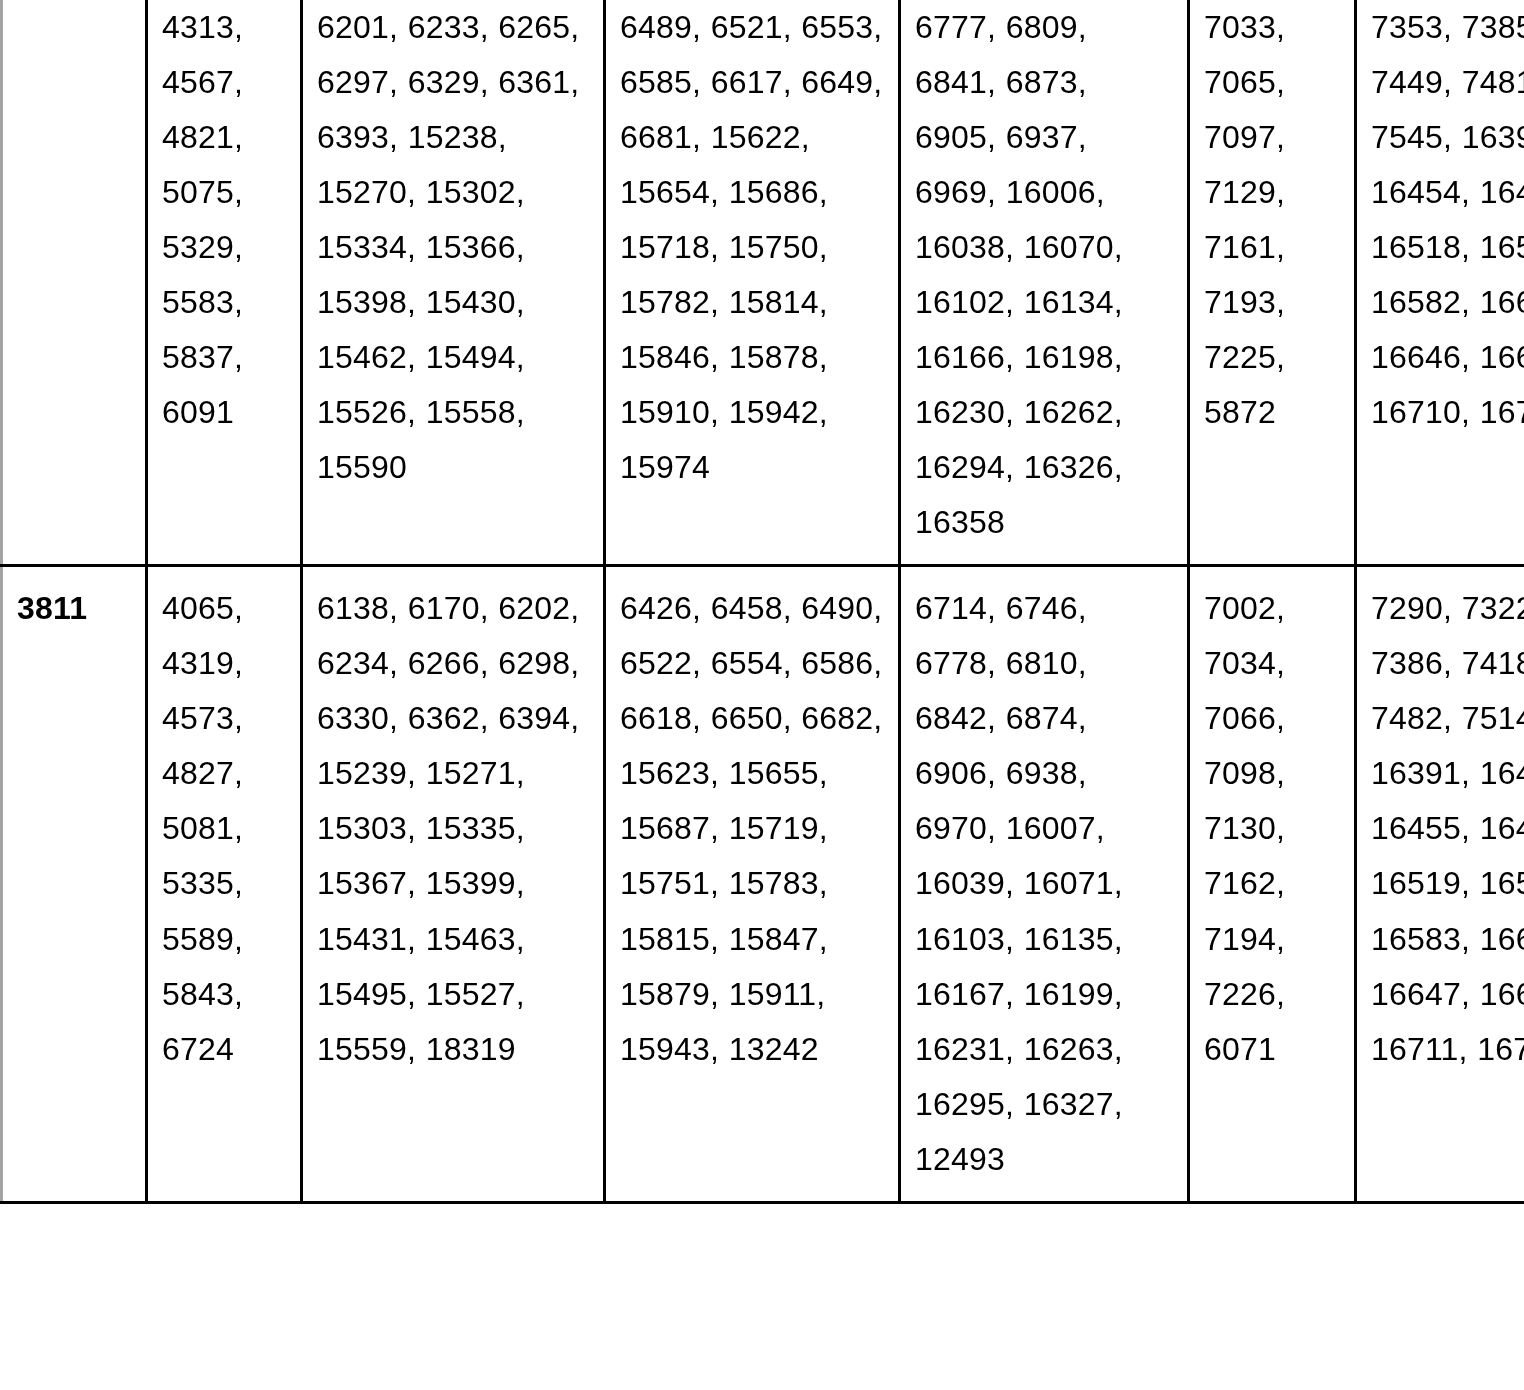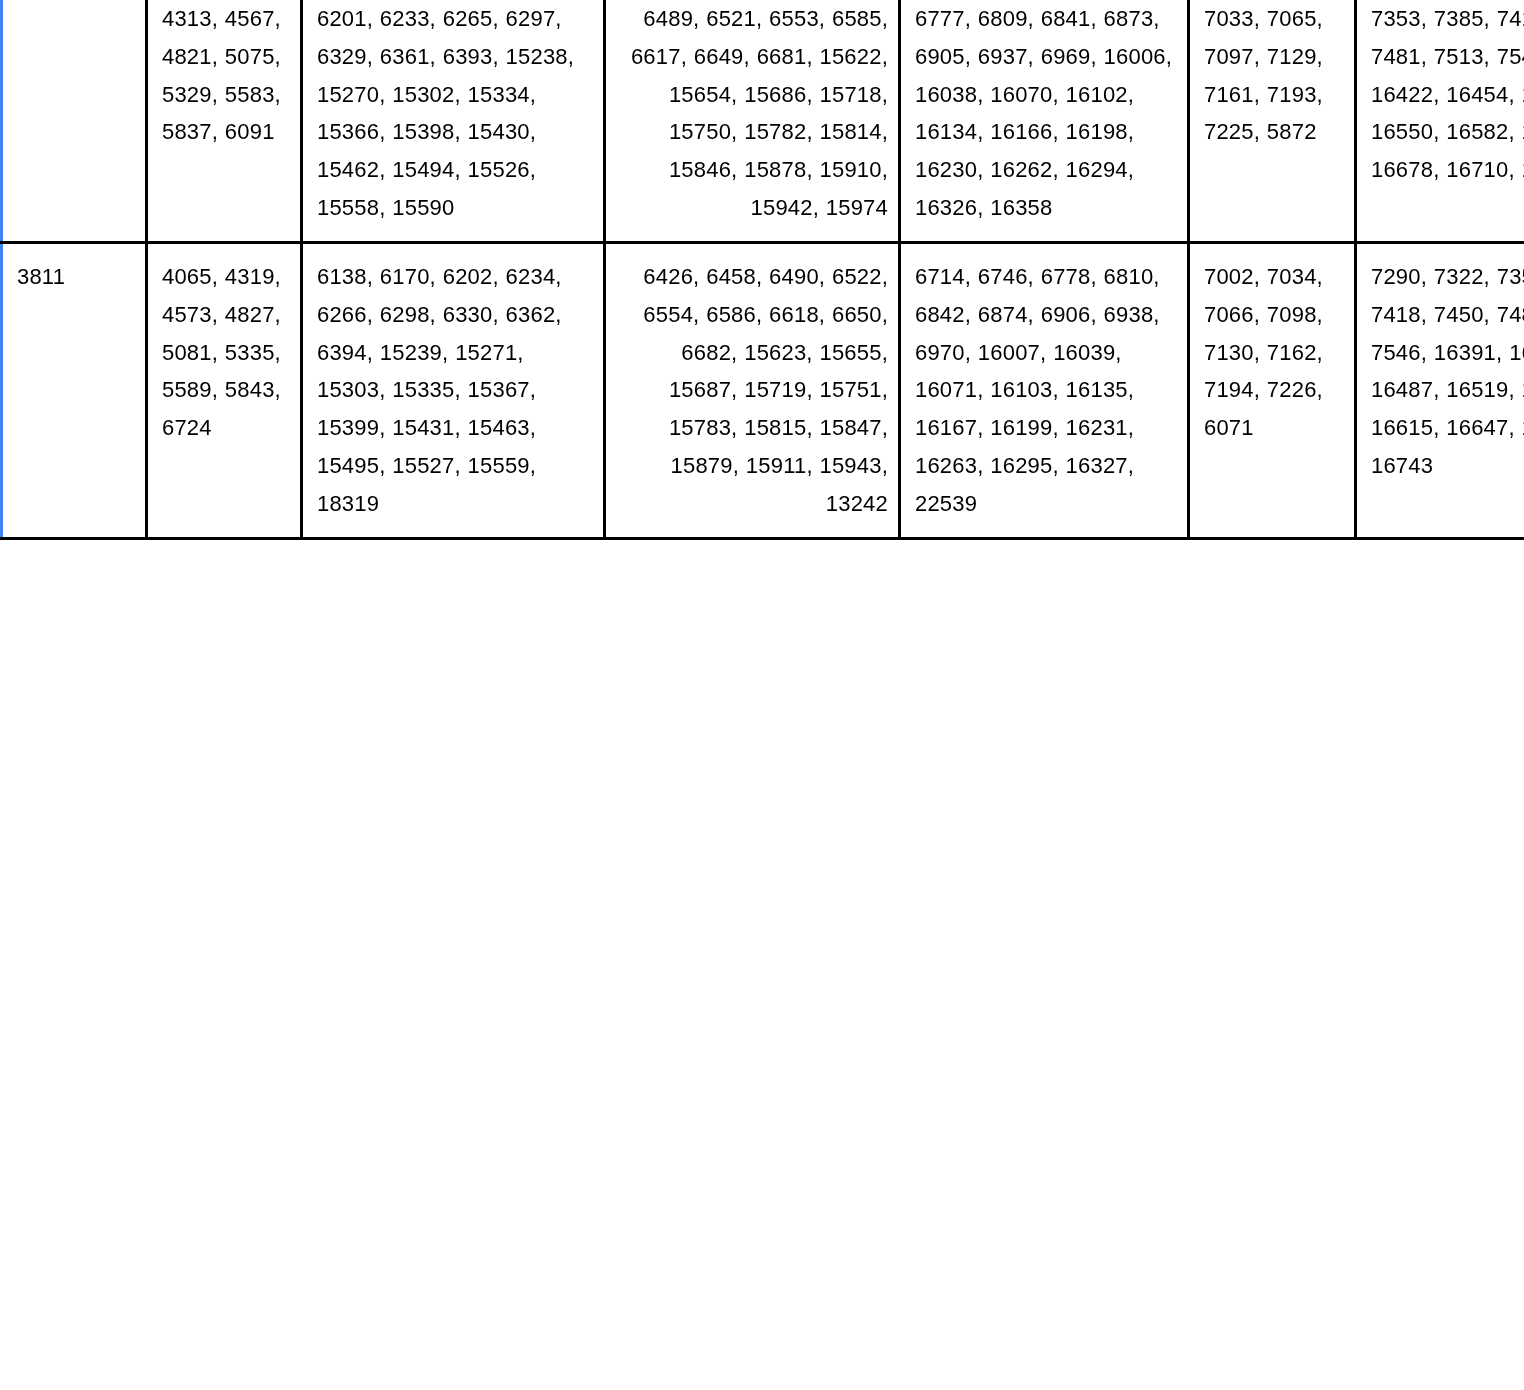--- a/index.html
+++ b/index.html
@@ -22,39 +22,40 @@
   }
   table.doc-table {
     border-collapse: collapse;
     width: 1524px;
     table-layout: fixed;
   }
   table.doc-table td {
     border: 3px solid #000000;
     vertical-align: top;
     padding: 14px 10px 14px 14px;
-    font-size: 22px;
+    font-size: 32px;
     line-height: 1.72;
     word-spacing: 0.5px;
     letter-spacing: 0.2px;
     overflow: hidden;
   }
   
   table.doc-table tr.row-partial td {
     border-top: none;
     padding-top: 0;
   }
   
   table.doc-table td.col-0 {
-    border-left: 3px solid #3b82f6;
+    border-left: 3px solid #a3a3a3;
+    font-weight: bold;
   }
   .col-0 { width: 118px; }
   .col-1 { width: 128px; }
   .col-2 { width: 276px; }
-  .col-3 { width: 268px; text-align: right; }
+  .col-3 { width: 268px; }
   .col-4 { width: 262px; }
   .col-5 { width: 140px; }
   .col-6 { width: 300px; }
 </style>
 </head>
 <body>
 
 <div class="page">
   <table class="doc-table">
     <tbody>
@@ -153,21 +154,21 @@
         <td class="col-4">6714, 6746,
 6778, 6810,
 6842, 6874,
 6906, 6938,
 6970, 16007,
 16039, 16071,
 16103, 16135,
 16167, 16199,
 16231, 16263,
 16295, 16327,
-22539</td>
+12493</td>
         <td class="col-5">7002,
 7034,
 7066,
 7098,
 7130,
 7162,
 7194,
 7226,
 6071</td>
         <td class="col-6">7290, 7322,

